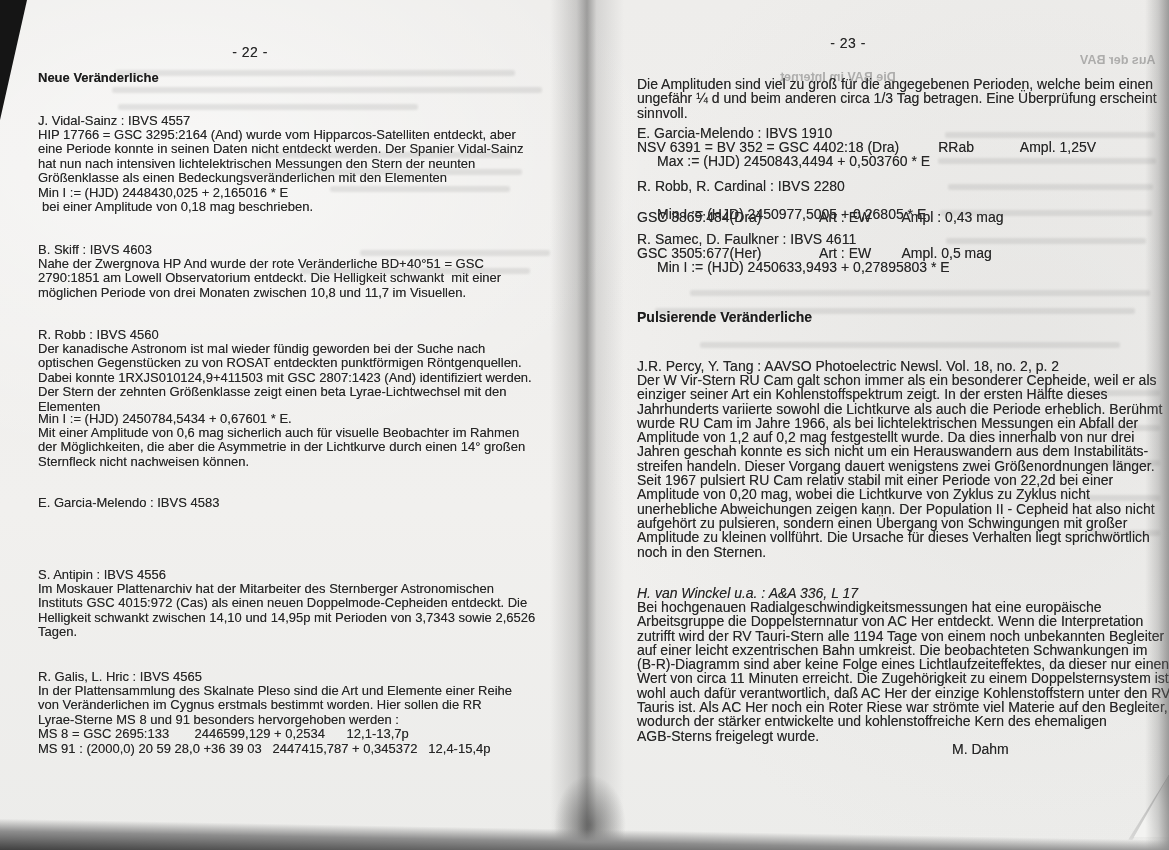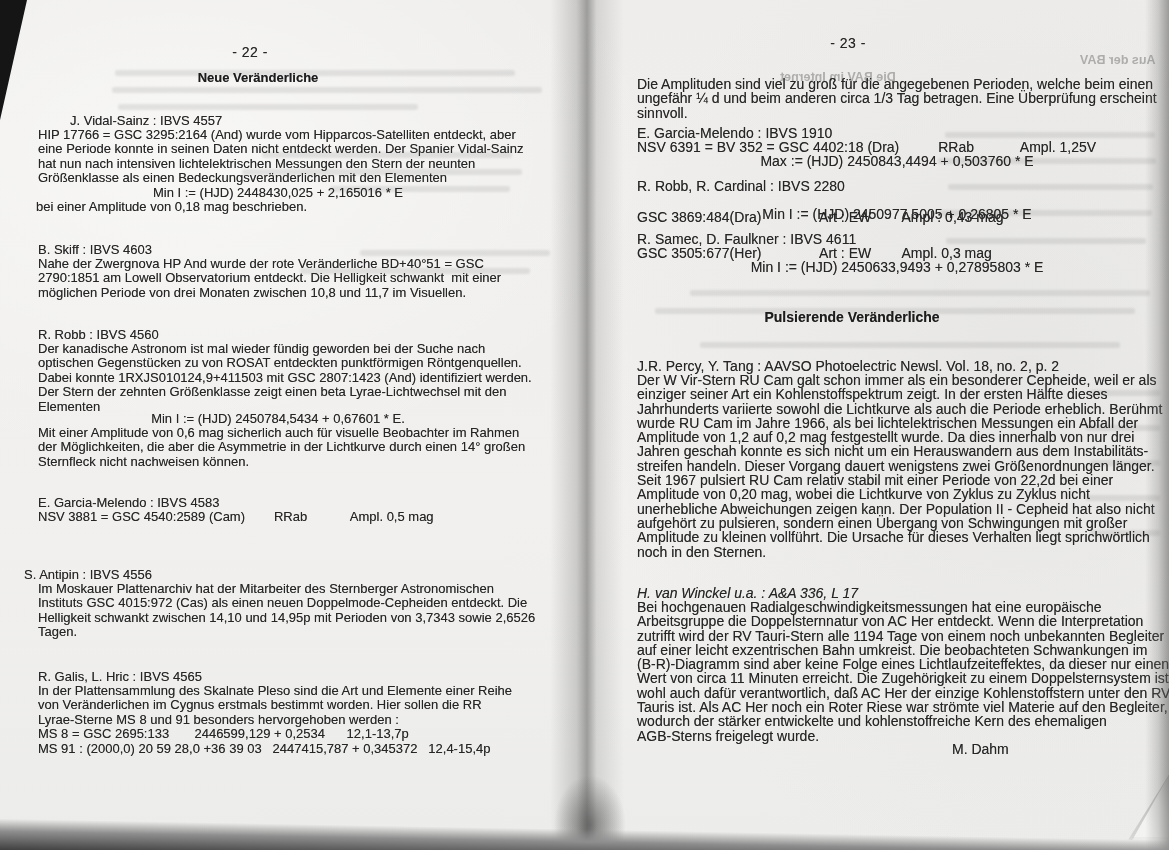--- a/index.html
+++ b/index.html
@@ -11,21 +11,21 @@
       linear-gradient(to bottom,#eeedeb 0%,#f1f0ee 60%,#ececea 100%);
     font-family:"Liberation Sans", sans-serif;
   }
   .tx{
     position:absolute;white-space:pre;color:#262626;
     font:13px/14.4px "Liberation Sans", sans-serif;
     text-shadow:0 0 0.5px rgba(45,45,45,0.55);
   }
   .rt{font-size:14px;line-height:14.3px;}
   .hd{font-weight:bold;color:#1c1c1c;}
-  .ctr{text-align:center;}
+  .ctr{text-align:left;}
   .pageno{font-size:14px;letter-spacing:0.5px;}
   
   .gbar{position:absolute;height:6px;border-radius:3px;background:rgba(122,122,122,0.17);filter:blur(1.2px);}
   .ghost-text{
     position:absolute;color:rgba(105,105,105,0.48);font-weight:bold;
     transform:scaleX(-1);filter:blur(0.6px);white-space:pre;
     font-family:"Liberation Sans", sans-serif;
   }
   
   .gutter{position:absolute;left:550px;top:0;width:74px;height:850px;
@@ -72,48 +72,47 @@
   <div class="gbar" style="left:1090px;top:460px;width:70px;"></div>
   <div class="gbar" style="left:1086px;top:495px;width:74px;"></div>
   <div class="gbar" style="left:1090px;top:530px;width:70px;"></div>
 
   <div class="ghost-text" style="left:1080px;top:53px;font-size:12.5px;">Aus der BAV</div>
   <div class="ghost-text" style="left:780px;top:70px;font-size:12.5px;">Die BAV im Internet</div>
 
   <div class="tx pageno" style="left:38px;top:25px;width:424px;text-align:center;margin-top:20px;">- 22 -</div>
   <div class="tx hd ctr" style="left:38px;top:71px;width:440px;">Neue Veränderliche</div>
 
-  <div class="tx" style="left:38px;top:114px;margin-left:32px;">J. Vidal-Sainz : IBVS 4557</div>
+  <div class="tx" style="left:38px;top:114px;">J. Vidal-Sainz : IBVS 4557</div>
   <div class="tx" style="left:38px;top:128px;">HIP 17766 = GSC 3295:2164 (And) wurde vom Hipparcos-Satelliten entdeckt, aber
 eine Periode konnte in seinen Daten nicht entdeckt werden. Der Spanier Vidal-Sainz
 hat nun nach intensiven lichtelektrischen Messungen den Stern der neunten
 Größenklasse als einen Bedeckungsveränderlichen mit den Elementen</div>
   <div class="tx ctr" style="left:38px;top:186px;width:480px;">Min I := (HJD) 2448430,025 + 2,165016 * E</div>
-  <div class="tx" style="left:36px;top:200px;">bei einer Amplitude von 0,18 mag beschrieben.</div>
+  <div class="tx" style="left:42px;top:200px;">bei einer Amplitude von 0,18 mag beschrieben.</div>
 
   <div class="tx" style="left:38px;top:243px;">B. Skiff : IBVS 4603</div>
   <div class="tx" style="left:38px;top:257px;">Nahe der Zwergnova HP And wurde der rote Veränderliche BD+40°51 = GSC
 2790:1851 am Lowell Observatorium entdeckt. Die Helligkeit schwankt  mit einer
 möglichen Periode von drei Monaten zwischen 10,8 und 11,7 im Visuellen.</div>
 
   <div class="tx" style="left:38px;top:328px;">R. Robb : IBVS 4560</div>
   <div class="tx" style="left:38px;top:342px;">Der kanadische Astronom ist mal wieder fündig geworden bei der Suche nach
 optischen Gegenstücken zu von ROSAT entdeckten punktförmigen Röntgenquellen.
 Dabei konnte 1RXJS010124,9+411503 mit GSC 2807:1423 (And) identifiziert werden.
 Der Stern der zehnten Größenklasse zeigt einen beta Lyrae-Lichtwechsel mit den
 Elementen</div>
   <div class="tx ctr" style="left:38px;top:412px;width:480px;">Min I := (HJD) 2450784,5434 + 0,67601 * E.</div>
   <div class="tx" style="left:38px;top:426px;">Mit einer Amplitude von 0,6 mag sicherlich auch für visuelle Beobachter im Rahmen
 der Möglichkeiten, die aber die Asymmetrie in der Lichtkurve durch einen 14° großen
 Sternfleck nicht nachweisen können.</div>
 
   <div class="tx" style="left:38px;top:496px;">E. Garcia-Melendo : IBVS 4583</div>
-  <div class="tx" style="left:38px;top:510px;">NSV 3881 = GSC 4540:2589 (Cam)        RRab            Ampl. 0,5 mag</div>
 
-  <div class="tx" style="left:24px;top:568px;">S. Antipin : IBVS 4556</div>
+  <div class="tx" style="left:38px;top:568px;">S. Antipin : IBVS 4556</div>
   <div class="tx" style="left:38px;top:582px;">Im Moskauer Plattenarchiv hat der Mitarbeiter des Sternberger Astronomischen
 Instituts GSC 4015:972 (Cas) als einen neuen Doppelmode-Cepheiden entdeckt. Die
 Helligkeit schwankt zwischen 14,10 und 14,95p mit Perioden von 3,7343 sowie 2,6526
 Tagen.</div>
 
   <div class="tx" style="left:38px;top:670px;">R. Galis, L. Hric : IBVS 4565</div>
   <div class="tx" style="left:38px;top:684px;">In der Plattensammlung des Skalnate Pleso sind die Art und Elemente einer Reihe
 von Veränderlichen im Cygnus erstmals bestimmt worden. Hier sollen die RR
 Lyrae-Sterne MS 8 und 91 besonders hervorgehoben werden :
 MS 8 = GSC 2695:133       2446599,129 + 0,2534      12,1-13,7p
@@ -127,21 +126,21 @@
 
   <div class="tx rt" style="left:637px;top:126px;">E. Garcia-Melendo : IBVS 1910</div>
   <div class="tx rt" style="left:637px;top:140px;">NSV 6391 = BV 352 = GSC 4402:18 (Dra)          RRab            Ampl. 1,25V</div>
   <div class="tx rt ctr" style="left:657px;top:154px;width:480px;">Max := (HJD) 2450843,4494 + 0,503760 * E</div>
 
   <div class="tx rt" style="left:637px;top:179px;">R. Robb, R. Cardinal : IBVS 2280</div>
   <div class="tx rt" style="left:637px;top:210px;">GSC 3869:484(Dra)               Art : EW        Ampl : 0,43 mag</div>
   <div class="tx rt ctr" style="left:657px;top:207px;width:480px;">Min I := (HJD) 2450977,5005 + 0,26805 * E</div>
 
   <div class="tx rt" style="left:637px;top:232px;">R. Samec, D. Faulkner : IBVS 4611</div>
-  <div class="tx rt" style="left:637px;top:246px;">GSC 3505:677(Her)               Art : EW        Ampl. 0,3 mag</div>
+  <div class="tx rt" style="left:637px;top:246px;">GSC 3505:677(Her)               Art : EW        Ampl. 0,5 mag</div>
   <div class="tx rt ctr" style="left:657px;top:260px;width:480px;">Min I := (HJD) 2450633,9493 + 0,27895803 * E</div>
 
   <div class="tx rt hd ctr" style="left:637px;top:310px;width:430px;">Pulsierende Veränderliche</div>
 
   <div class="tx rt" style="left:637px;top:359px;">J.R. Percy, Y. Tang : AAVSO Photoelectric Newsl. Vol. 18, no. 2, p. 2</div>
   <div class="tx rt" style="left:637px;top:373px;">Der W Vir-Stern RU Cam galt schon immer als ein besonderer Cepheide, weil er als
 einziger seiner Art ein Kohlenstoffspektrum zeigt. In der ersten Hälfte dieses
 Jahrhunderts variierte sowohl die Lichtkurve als auch die Periode erheblich. Berühmt
 wurde RU Cam im Jahre 1966, als bei lichtelektrischen Messungen ein Abfall der
 Amplitude von 1,2 auf 0,2 mag festgestellt wurde. Da dies innerhalb von nur drei

